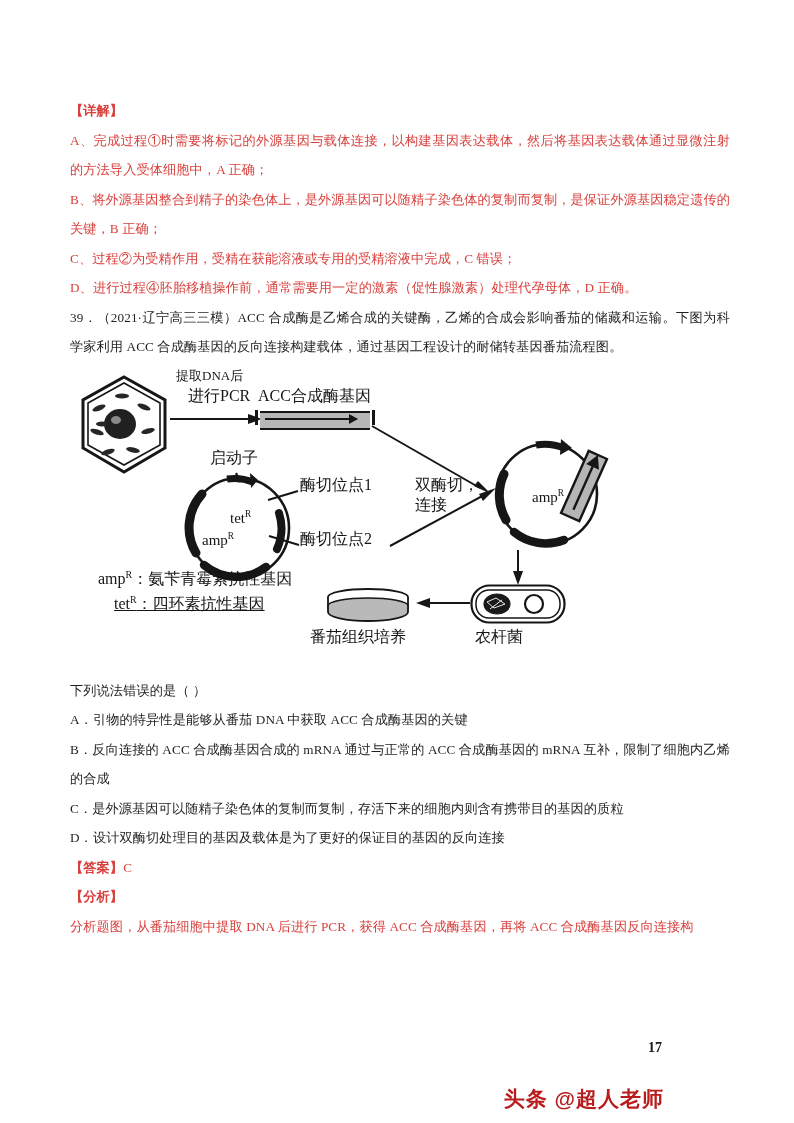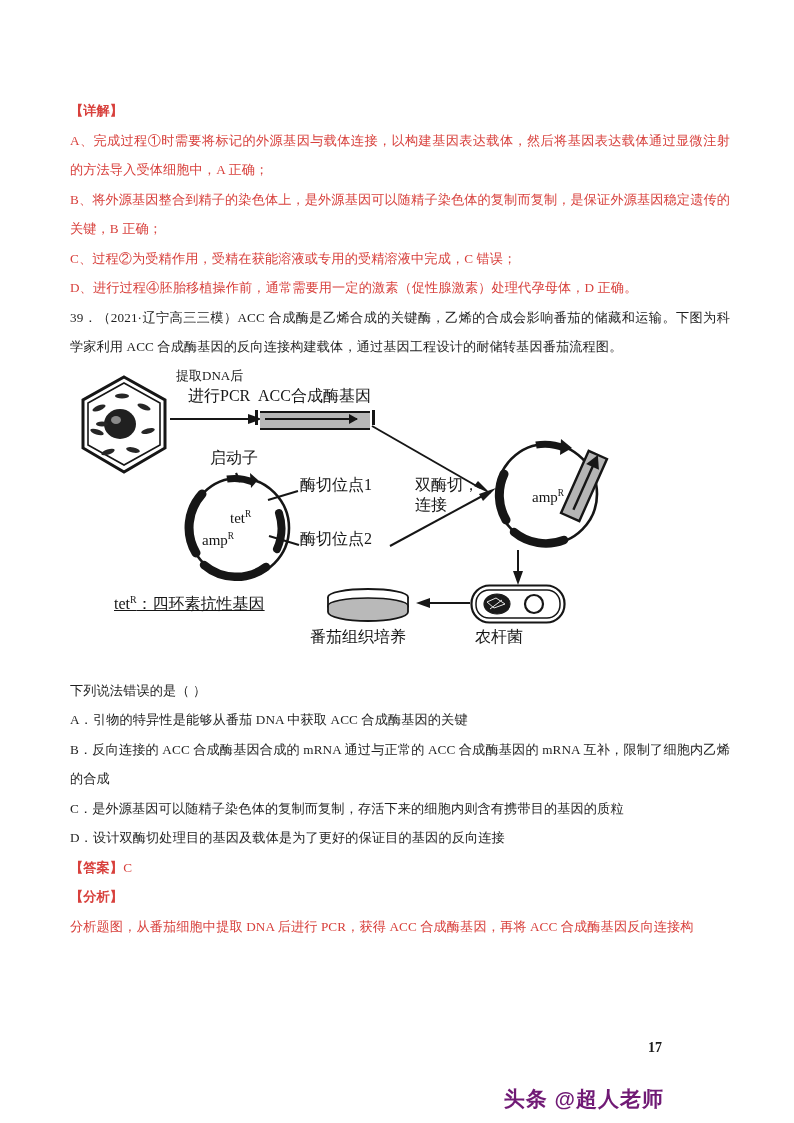--- a/index.html
+++ b/index.html
@@ -126,21 +126,21 @@
     color: #1a1a1a;
     text-align: right;
   }
   .watermark {
     position: absolute;
     right: 58px;
     top: 1085px;
     font-size: 21px;
     font-weight: bold;
     font-family: "Liberation Sans", "DejaVu Sans", sans-serif;
-    color: #701a75;
+    color: #b91c1c;
     letter-spacing: 1px;
     white-space: nowrap;
   }
 </style>
 </head>
 <body>
 
 <div class="page">
 
   <div class="content">
@@ -253,20 +253,21 @@
       </div>
       <div class="fig-label" style="left:462px;top:122px;font-size:15px;"><span>amp</span><span class="sup">R</span></div>
 
       <div style="position:absolute;left:442px;top:184px;width:12px;height:36px;">
         <svg width="12" height="36" viewBox="0 0 12 36">
           <line x1="6" y1="0" x2="6" y2="24" stroke="#161616" stroke-width="2"></line>
           <polygon points="6,35 1,21 11,21" fill="#161616"></polygon>
         </svg>
       </div>
 
+      <div class="fig-label" style="left:28px;top:203px;font-size:16px;"><span>amp</span><span class="sup">R</span><span>：氨苄青霉素抗性基因</span></div>
 
       <div class="fig-label" style="left:44px;top:228px;font-size:16px;text-decoration:underline;"><span>tet</span><span class="sup">R</span><span>：四环素抗性基因</span></div>
 
       <div class="dish">
         <svg width="84" height="34" viewBox="0 0 84 34">
           <ellipse cx="42" cy="9" rx="40" ry="8" fill="#ffffff" stroke="#161616" stroke-width="1.8"></ellipse>
           <path d="M 2 9 L 2 18 A 40 9 0 0 0 82 18 L 82 9" fill="#ffffff" stroke="#161616" stroke-width="1.8"></path>
           <ellipse cx="42" cy="18" rx="40" ry="8" fill="#b9b9b9" stroke="#161616" stroke-width="1.5"></ellipse>
           <path d="M 2 18 L 2 24 A 40 9 0 0 0 82 24 L 82 18" fill="#b9b9b9" stroke="#161616" stroke-width="1.8"></path>
         </svg>

